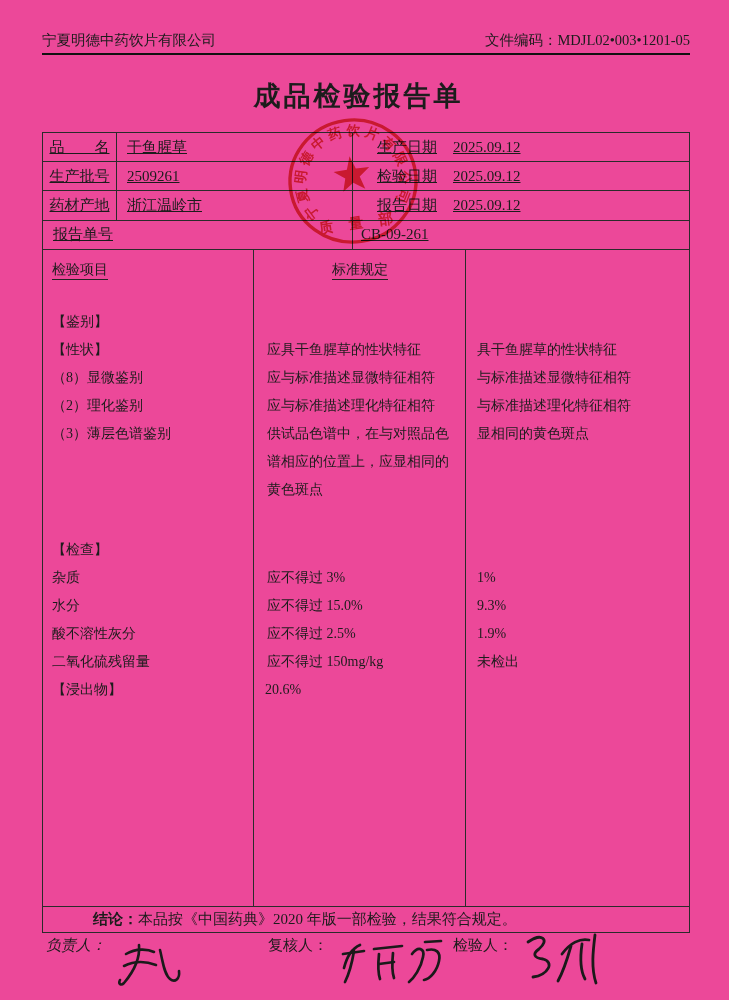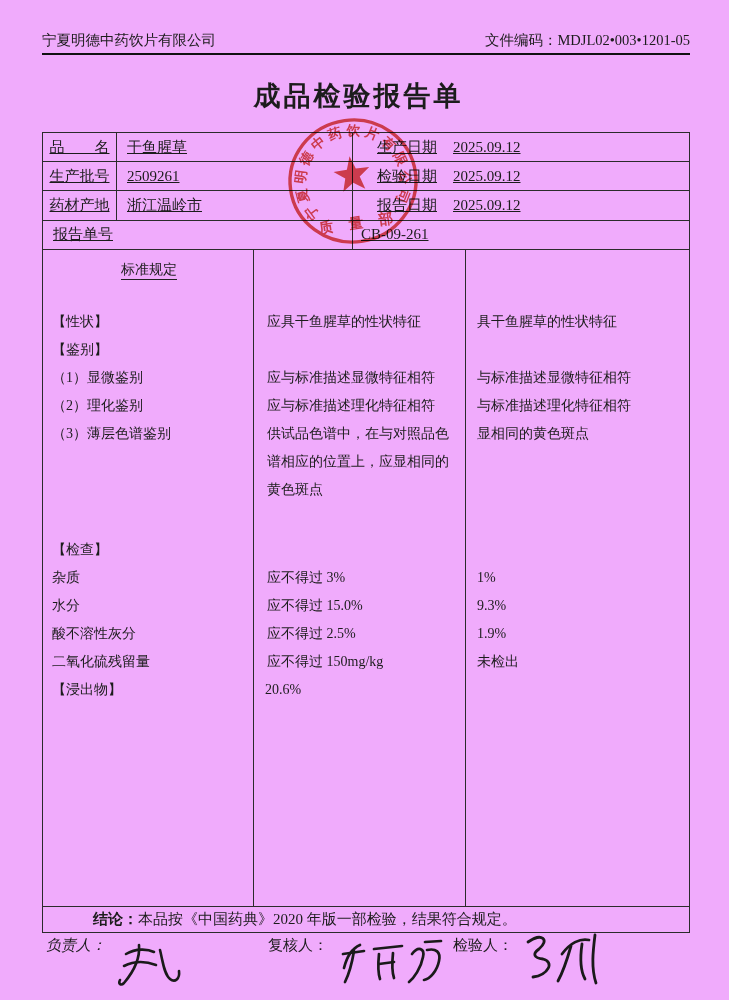--- a/index.html
+++ b/index.html
@@ -4,21 +4,21 @@
 <style>
   :root{
     --line:#2b2b2b;
     --ink:#1c1c1c;
     --red:#d5453b;
   }
   html,body{margin:0;padding:0;background:#ffffff;}
   .page{
     position:relative;
     width:729px;height:1000px;
-    background:#f0abfc;
+    background:#ec4899;
     font-family:"Liberation Serif","DejaVu Serif",serif;
     color:var(--ink);
     overflow:hidden;
   }
   
   .letterhead{position:absolute;left:42px;right:39px;top:28px;height:22px;
     display:flex;justify-content:space-between;align-items:flex-end;font-size:14.5px;}
   .letterhead .rule{position:absolute;left:0;right:0;top:25px;height:0;
     border-top:2.6px solid #111;}
   .doc-title{position:absolute;left:0;right:12px;top:78px;text-align:center;
@@ -113,37 +113,38 @@
     <div class="info-row">
       <div class="cell cell-lw">报告单号</div>
       <div class="cell cell-vw">CB-09-261</div>
     </div>
 
     <div class="main-sec">
       <div class="vline v1"></div>
       <div class="vline v2"></div>
 
       <div class="sec-head">
+        <div class="h1"><span>检验项目</span></div>
         <div class="h2"><span>标准规定</span></div>
       </div>
 
       <div class="spacer16"></div>
 
+      <div class="spec-row">
+        <div class="c1">【鉴别】</div>
+        <div class="c2"></div>
+        <div class="c3"></div>
+      </div>
       <div class="spec-row">
         <div class="c1">【性状】</div>
         <div class="c2">应具干鱼腥草的性状特征</div>
         <div class="c3">具干鱼腥草的性状特征</div>
       </div>
       <div class="spec-row">
-        <div class="c1">【鉴别】</div>
-        <div class="c2"></div>
-        <div class="c3"></div>
-      </div>
-      <div class="spec-row">
-        <div class="c1">（1）显微鉴别</div>
+        <div class="c1">（8）显微鉴别</div>
         <div class="c2">应与标准描述显微特征相符</div>
         <div class="c3">与标准描述显微特征相符</div>
       </div>
       <div class="spec-row">
         <div class="c1">（2）理化鉴别</div>
         <div class="c2">应与标准描述理化特征相符</div>
         <div class="c3">与标准描述理化特征相符</div>
       </div>
       <div class="spec-row">
         <div class="c1">（3）薄层色谱鉴别</div>

